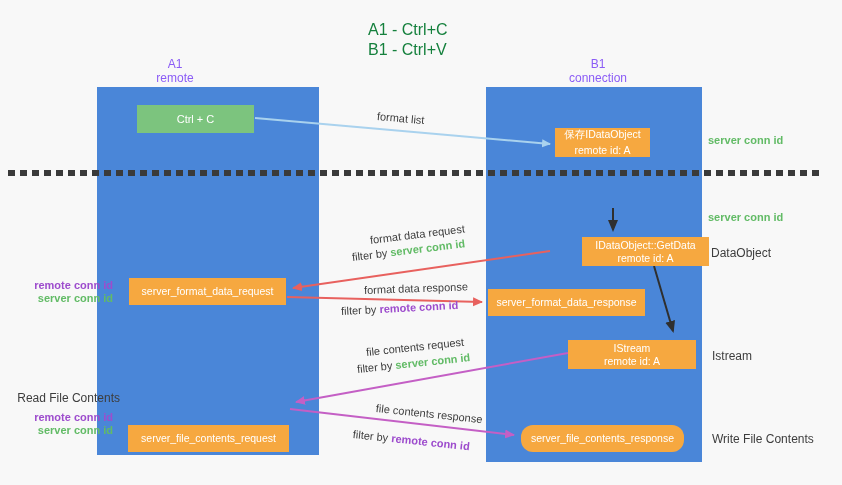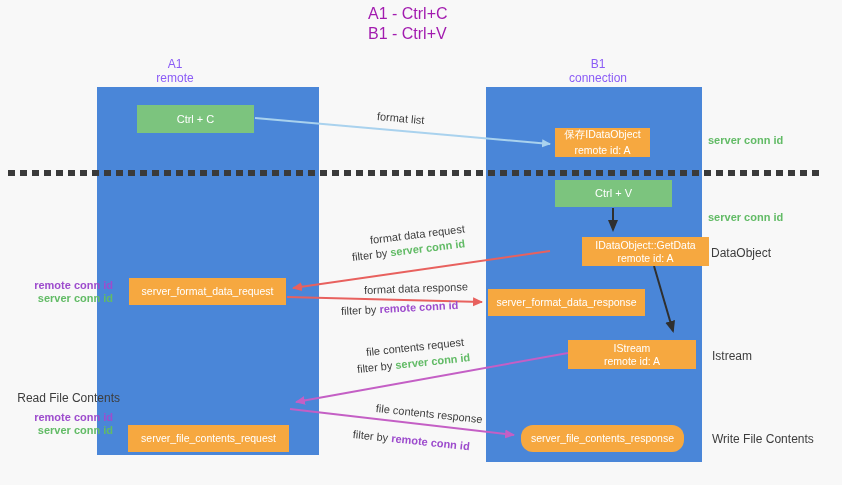--- a/index.html
+++ b/index.html
@@ -2,21 +2,21 @@
 <html><head>
 <meta charset="utf-8">
 <style>
   * { margin:0; padding:0; box-sizing:border-box; }
   html,body { background:#e9e9e9; }
   body { font-family:"Liberation Sans", sans-serif; }
   .canvas {
     position:relative; width:842px; height:485px;
     background:#f8f8f8; overflow:hidden; margin:0 auto;
   }
-  .title-block { position:absolute; left:368px; top:4px; font-size:16px; color:#a21caf; line-height:20px; }
+  .title-block { position:absolute; left:368px; top:20px; font-size:16px; color:#15803d; line-height:20px; }
   .col-header { position:absolute; text-align:center; font-size:12px; color:#8b5cf6; line-height:14px; width:120px; }
   .col { position:absolute; background:#4a86d8; z-index:1; }
   svg.overlay { position:absolute; left:0; top:0; z-index:2; pointer-events:none; }
   .box {
     position:absolute; z-index:3; display:flex; flex-direction:column;
     align-items:center; justify-content:center; text-align:center;
     color:#ffffff; font-size:11px; line-height:13px;
   }
   .box.green { background:#7cc47e; }
   .box.orange { background:#f6a840; }
@@ -85,23 +85,20 @@
 
   <div class="box green" style="left:137px; top:105px; width:117px; height:28px;">
     <div>Ctrl + C</div>
   </div>
 
   <div class="box orange" style="left:555px; top:128px; width:95px; height:29px;justify-content:space-between;">
     <div class="l2">保存IDataObject</div>
     <div class="l2">remote id: A</div>
   </div>
 
-  <div class="box green" style="left:555px; top:180px; width:117px; height:27px;">
-    <div>Ctrl + V</div>
-  </div>
 
   <div class="box orange" style="left:582px; top:237px; width:127px; height:29px;">
     <div class="l2">IDataObject::GetData</div>
     <div class="l2">remote id: A</div>
   </div>
 
   <div class="box orange" style="left:129px; top:278px; width:157px; height:27px;">
     <div class="l2">server_format_data_request</div>
   </div>
 

